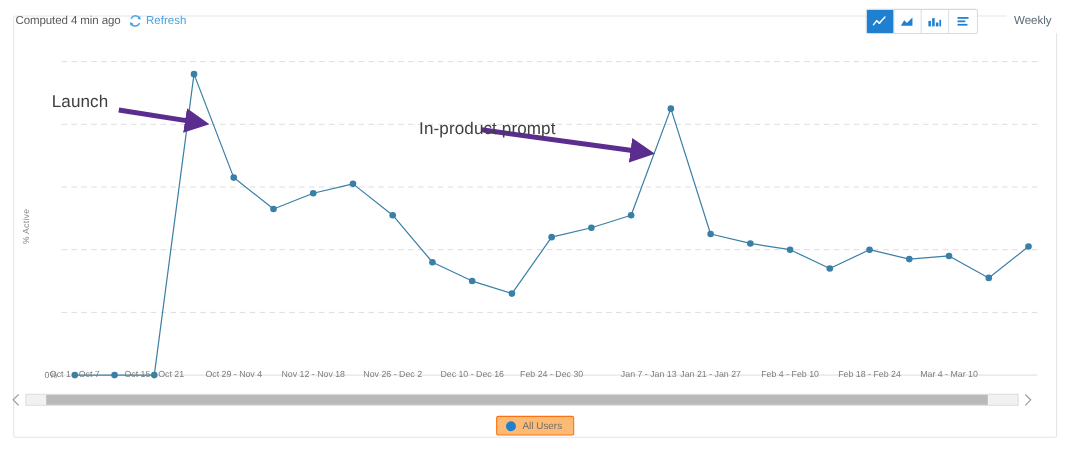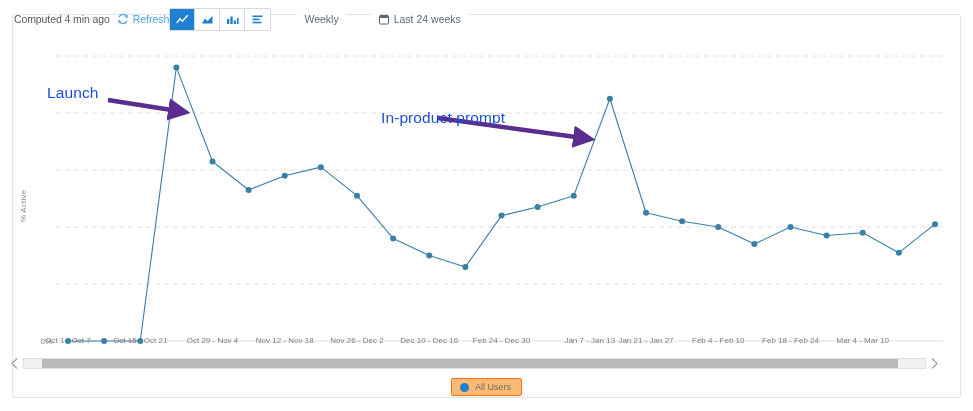--- a/index.html
+++ b/index.html
@@ -38,20 +38,21 @@
 
   
   .header {
     position: absolute;
     left: 0;
     top: 0;
     right: 0;
     height: 38px;
     display: flex;
     align-items: center;
+    justify-content: space-between;
     padding: 0 10px 0 14px;
     box-sizing: border-box;
   }
   .header-left {
     display: flex;
     align-items: center;
     gap: 7px;
     font-size: 10.5px;
     color: #5a5a5a;
     white-space: nowrap;
@@ -134,21 +135,21 @@
     font-size: 8px;
     color: #8a8a8a;
     letter-spacing: 0.2px;
     white-space: nowrap;
   }
 
   
   .annot {
     position: absolute;
     font-size: 15.5px;
-    color: #1d4ed8;
+    color: #404040;
     white-space: nowrap;
     letter-spacing: 0.1px;
   }
   .annot-launch { left: 47px; top: 84px; }
   .annot-prompt { left: 381px; top: 109px; }
 
   
   .x-labels {
     position: absolute;
     left: 0;
@@ -285,31 +286,20 @@
             <rect x="1.5" y="4.6" width="7" height="1.6" fill="#1f7fd0"></rect>
             <rect x="1.5" y="7.7" width="9" height="1.6" fill="#1f7fd0"></rect>
           </svg>
         </div>
       </div>
 
       <div class="pill-btn">
         <span>Weekly</span>
       </div>
 
-      <div class="pill-btn">
-        <span class="cal-icon">
-          <svg width="10" height="11" viewBox="0 0 10 11">
-            <rect x="0.5" y="1.5" width="9" height="8.5" rx="0.8" fill="none" stroke="#5a6b78" stroke-width="1"></rect>
-            <rect x="0.5" y="1.5" width="9" height="2.4" rx="0.8" fill="#5a6b78"></rect>
-            <rect x="2" y="0.2" width="1" height="2" fill="#5a6b78"></rect>
-            <rect x="7" y="0.2" width="1" height="2" fill="#5a6b78"></rect>
-          </svg>
-        </span>
-        <span>Last 24 weeks</span>
-      </div>
     </div>
   </div>
 
   <div class="plot-wrap">
     <span class="y-axis-title">% Active</span>
     <svg class="plot-svg" id="plot" width="947" height="310">
         <line x1="56" y1="18" x2="943" y2="18" stroke="#d8d8d8" stroke-width="0.8" stroke-dasharray="5,4"></line>
         <line x1="56" y1="75" x2="943" y2="75" stroke="#d8d8d8" stroke-width="0.8" stroke-dasharray="5,4"></line>
         <line x1="56" y1="132" x2="943" y2="132" stroke="#d8d8d8" stroke-width="0.8" stroke-dasharray="5,4"></line>
         <line x1="56" y1="189" x2="943" y2="189" stroke="#d8d8d8" stroke-width="0.8" stroke-dasharray="5,4"></line>

